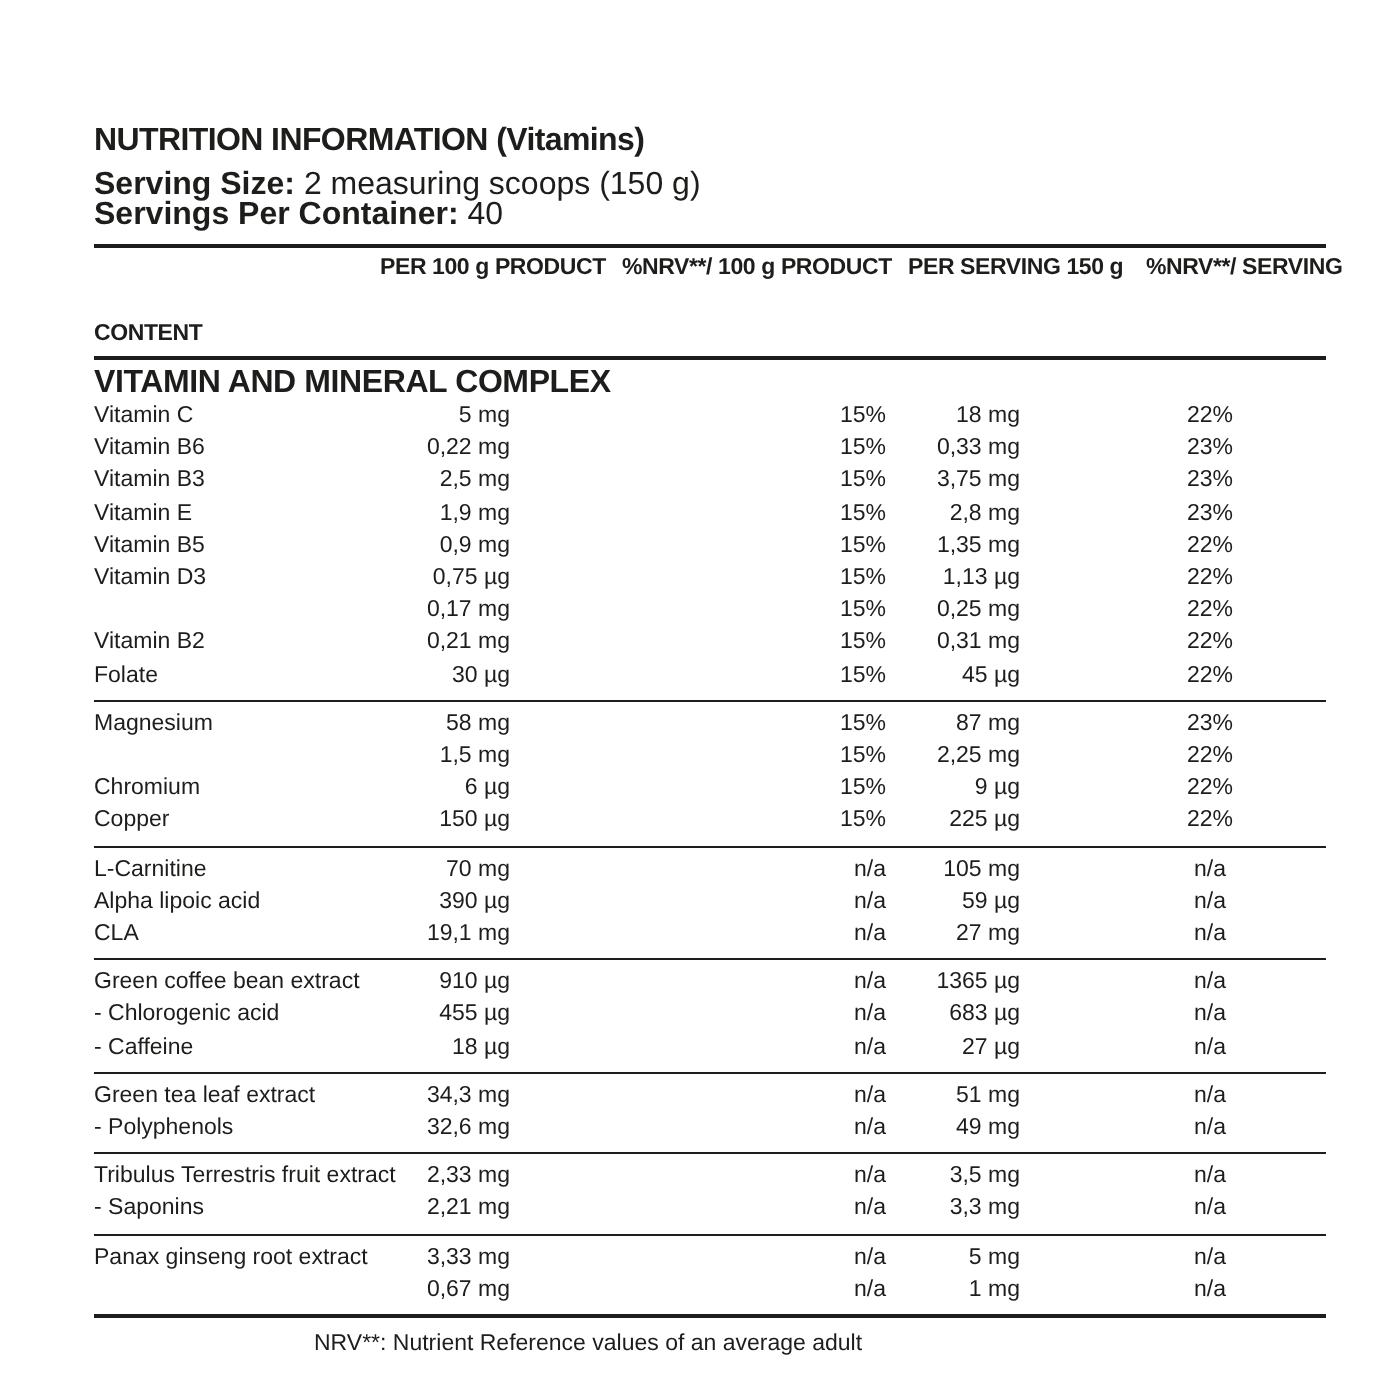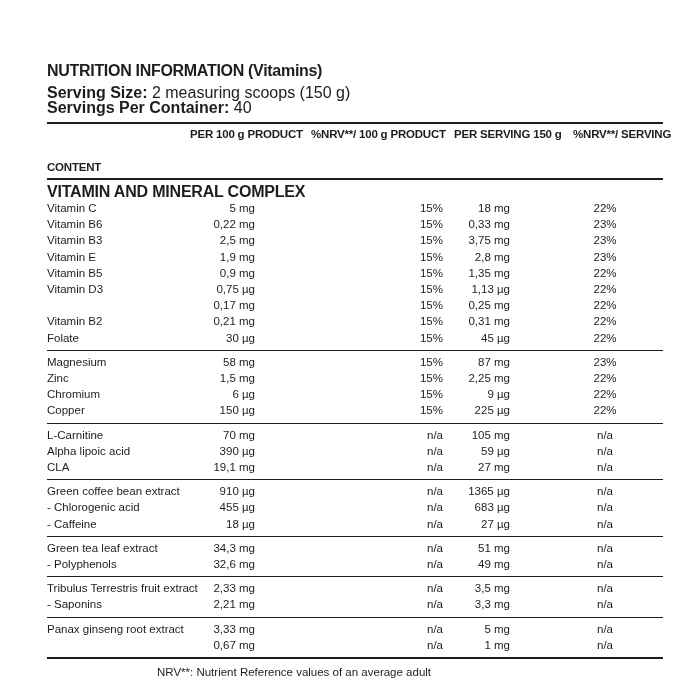--- a/index.html
+++ b/index.html
@@ -183,21 +183,20 @@
         </div>
         <div class="group">
           <div class="row">
             <span class="c1">Magnesium</span>
             <span class="c2">58 mg</span>
             <span class="c3">15%</span>
             <span class="c4">87 mg</span>
             <span class="c5">23%</span>
           </div>
           <div class="row">
-            <span class="c1">Zinc</span>
             <span class="c2">1,5 mg</span>
             <span class="c3">15%</span>
             <span class="c4">2,25 mg</span>
             <span class="c5">22%</span>
           </div>
           <div class="row">
             <span class="c1">Chromium</span>
             <span class="c2">6 µg</span>
             <span class="c3">15%</span>
             <span class="c4">9 µg</span>

